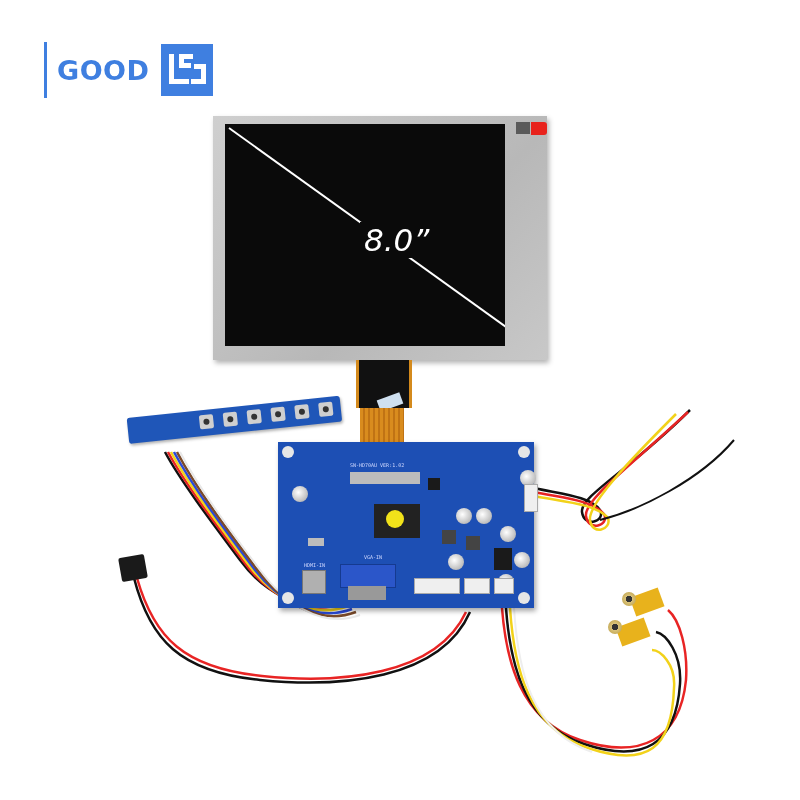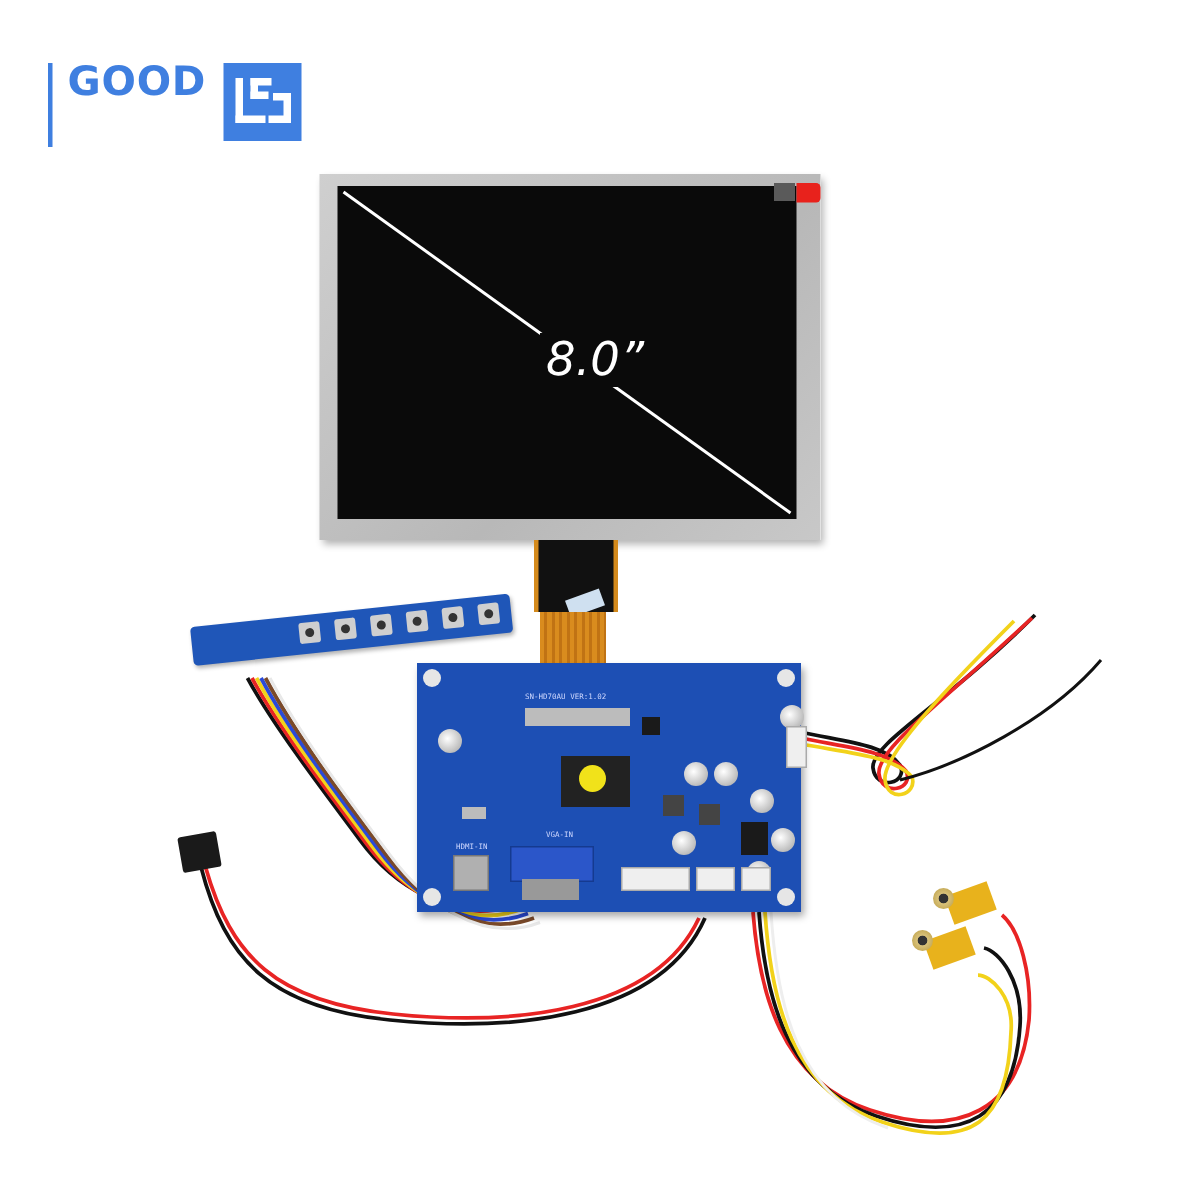--- a/index.html
+++ b/index.html
@@ -1,34 +1,34 @@
 <!DOCTYPE html>
 <html><head>
   <meta charset="utf-8">
   <style>
     html, body { margin: 0; padding: 0; background: #ffffff; }
     body { width: 800px; height: 800px; position: relative; overflow: hidden; font-family: "Liberation Sans", sans-serif; }
 
     
-    .logo { position: absolute; left: 32px; top: 42px; height: 56px; display: flex; align-items: flex-start; }
+    .logo { position: absolute; left: 44px; top: 42px; height: 56px; display: flex; align-items: center; }
     .logo-bar { width: 3px; height: 56px; background: #3f7fe0; margin-right: 10px; }
     .logo-text { display: flex; flex-direction: column; line-height: 25px; font-weight: bold; font-size: 27px; color: #3f7fe0; letter-spacing: 0.5px; font-family: "DejaVu Sans", sans-serif; }
     .logo-mark { width: 52px; height: 52px; background: #3f7fe0; margin-left: 12px; position: relative; }
     .logo-mark .m1 { position: absolute; left: 8px; top: 10px; width: 5px; height: 30px; background: #fff; }
     .logo-mark .m2 { position: absolute; left: 8px; top: 35px; width: 20px; height: 5px; background: #fff; }
     .logo-mark .m3 { position: absolute; left: 18px; top: 10px; width: 14px; height: 5px; background: #fff; }
     .logo-mark .m4 { position: absolute; left: 18px; top: 10px; width: 5px; height: 14px; background: #fff; }
     .logo-mark .m5 { position: absolute; left: 18px; top: 19px; width: 12px; height: 5px; background: #fff; }
     .logo-mark .m6 { position: absolute; left: 33px; top: 20px; width: 12px; height: 5px; background: #fff; }
     .logo-mark .m7 { position: absolute; left: 40px; top: 20px; width: 5px; height: 20px; background: #fff; }
     .logo-mark .m8 { position: absolute; left: 30px; top: 35px; width: 15px; height: 5px; background: #fff; }
 
     
     .lcd { position: absolute; left: 213px; top: 116px; width: 334px; height: 244px; background: linear-gradient(135deg, #cfcfcf, #b8b8b8 60%, #c8c8c8); box-shadow: 2px 3px 5px rgba(0,0,0,0.3); }
-    .lcd-screen { position: absolute; left: 12px; top: 8px; width: 306px; height: 222px; background: #0a0a0a; overflow: hidden; }
+    .lcd-screen { position: absolute; left: 12px; top: 8px; width: 280px; height: 222px; background: #0a0a0a; overflow: hidden; }
     .lcd-tape-gray { position: absolute; left: 303px; top: 6px; width: 14px; height: 12px; background: #5a5a5a; }
     .lcd-tape-red { position: absolute; left: 318px; top: 6px; width: 16px; height: 13px; background: #e8221c; border-radius: 0 3px 3px 0; }
     .diag { position: absolute; left: 0; top: 0; }
     .size-label { position: absolute; left: 135px; top: 98px; color: #ffffff; font-size: 31px; font-style: italic; font-family: "DejaVu Sans", sans-serif; background: #0a0a0a; padding: 0 4px; }
 
     
     .fpc-black { position: absolute; left: 356px; top: 360px; width: 50px; height: 48px; background: #111; border-left: 3px solid #d48a1c; border-right: 3px solid #d48a1c; }
     .fpc-label { position: absolute; left: 378px; top: 396px; width: 24px; height: 12px; background: #cfe0f0; transform: rotate(-20deg); }
     .fpc-orange { position: absolute; left: 360px; top: 408px; width: 44px; height: 40px; background: repeating-linear-gradient(90deg, #d98c1e 0 3px, #c07314 3px 5px); }
 

